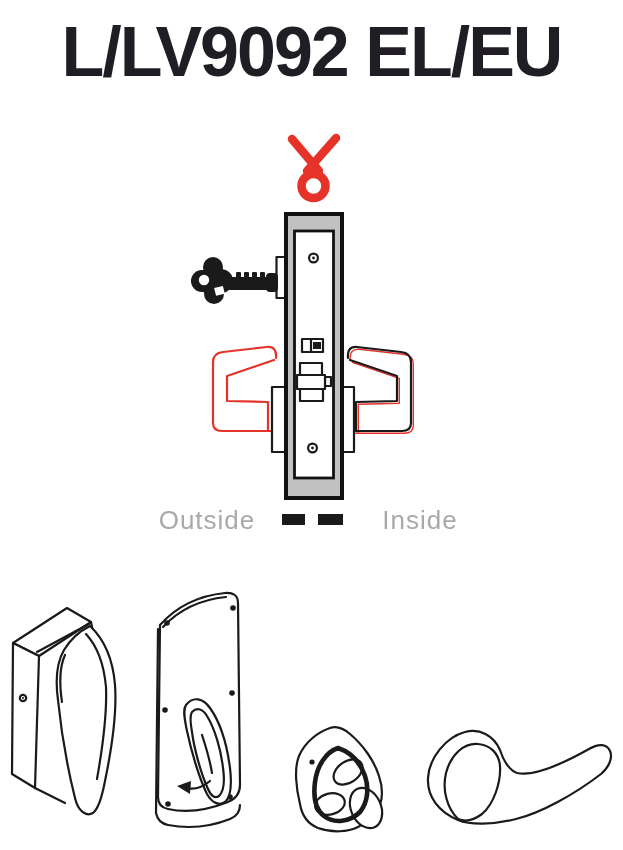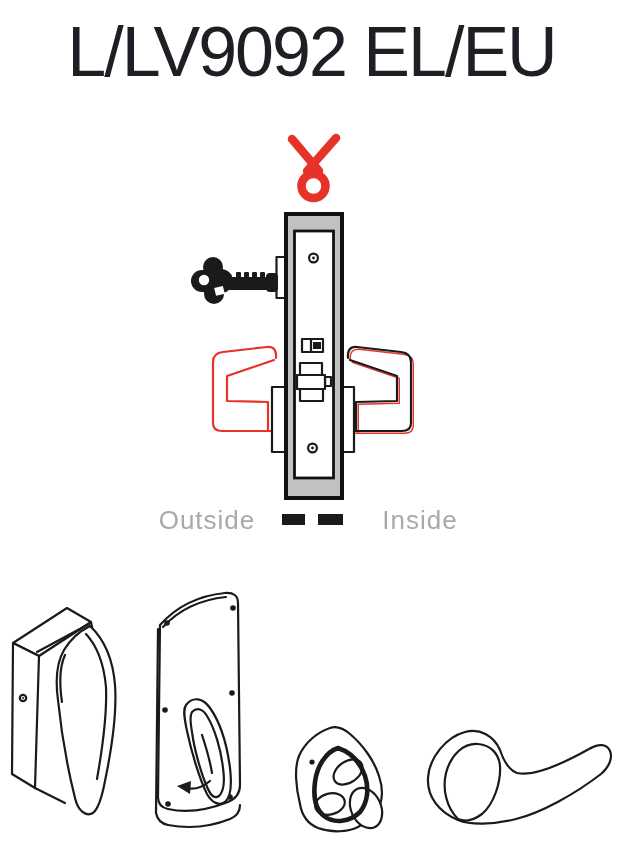--- a/index.html
+++ b/index.html
@@ -2,21 +2,21 @@
 <html style="--c-title: #201d24; --c-red: #e6332a; --c-line: #1a1a1a; --c-body_gray: #c1c1c1; --c-label_gray: #a9a9a9;"><head>
 <meta charset="utf-8">
 <style>
   html,body{margin:0;padding:0;background:#fff;}
   .canvas{
     position:relative;width:623px;height:850px;background:#fff;
     overflow:hidden;font-family:"Liberation Sans",sans-serif;
   }
   .title{
     position:absolute;top:14px;left:0;width:623px;margin:0;
-    text-align:center;font-size:70px;line-height:1.1;font-weight:normal;
+    text-align:center;font-size:70px;line-height:1.1;font-weight:bold;
     letter-spacing:-2px;color:var(--c-title,#201d24);
   }
   .abs{position:absolute;}
   
   .ln{fill:none;stroke:var(--c-line,#1a1a1a);stroke-width:2.2;
       stroke-linejoin:round;stroke-linecap:round;}
   .lnf{fill:#fff;stroke:var(--c-line,#1a1a1a);stroke-width:2.2;
       stroke-linejoin:round;stroke-linecap:round;}
   .thick{stroke-width:4.6;}
   .red-ln{fill:none;stroke:var(--c-red,#e6332a);stroke-width:2.2;

